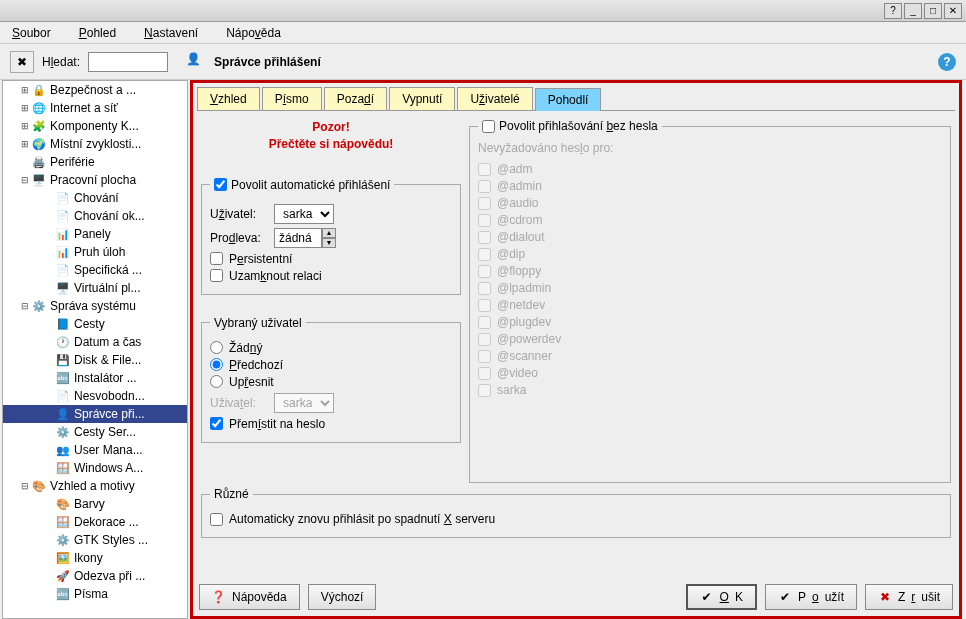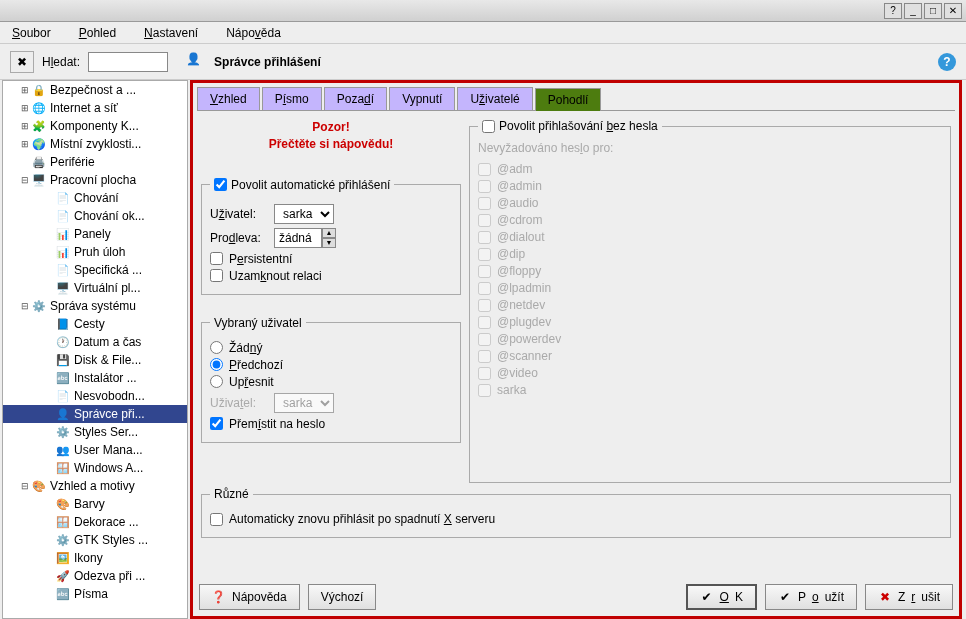--- a/index.html
+++ b/index.html
@@ -26,22 +26,22 @@
 .sidebar { width: 186px; background: #fff; border: 1px solid #aaa; margin: 0 2px; overflow: auto; }
 .tree-item { display: flex; align-items: center; height: 18px; padding-left: 4px; cursor: pointer; white-space: nowrap; overflow: hidden; }
 .tree-item.level1 { padding-left: 18px; }
 .tree-item.level2 { padding-left: 42px; }
 .tree-item.selected { background: #31468f; color: #fff; }
 .tree-expander { width: 10px; font-size: 9px; color: #555; }
 .tree-icon { width: 16px; height: 16px; margin-right: 3px; display: inline-flex; align-items:center; justify-content:center; font-size: 11px; }
 
 .content { flex: 1; border: 3px solid #c00000; margin: 0 4px 0 0; background: #eeeeee; padding: 4px; position: relative; }
 .tabs { display: flex; border-bottom: 1px solid #999; }
-.tab { padding: 4px 12px; border: 1px solid #999; border-bottom: none; background: #c4b5fd; margin-right: 2px; cursor: pointer; }
-.tab.active { background: #4d7c0f; position: relative; top: 1px; }
+.tab { padding: 4px 12px; border: 1px solid #999; border-bottom: none; background: #fef9c3; margin-right: 2px; cursor: pointer; }
+.tab.active { background: #7dd3fc; position: relative; top: 1px; }
 .tab u { text-decoration: underline; }
 
 .panel-body { display: flex; gap: 8px; padding: 8px 4px 4px 4px; }
 .left-col { width: 260px; display: flex; flex-direction: column; gap: 21px; }
 .right-col { flex: 1; }
 
 .warning { text-align: center; color: #c00; font-weight: bold; line-height: 1.4; margin-bottom: 4px; }
 
 fieldset { border: 1px solid #aaa; padding: 8px; }
 legend { padding: 0 4px; display: flex; align-items: center; gap: 4px; }
@@ -190,21 +190,21 @@
         <span>Nesvobodn...</span>
       </div>
       <div class="tree-item level2 selected">
         <span class="tree-expander"></span>
         <span class="tree-icon">👤</span>
         <span>Správce při...</span>
       </div>
       <div class="tree-item level2">
         <span class="tree-expander"></span>
         <span class="tree-icon">⚙️</span>
-        <span>Styles Ser...</span>
+        <span>Cesty Ser...</span>
       </div>
       <div class="tree-item level2">
         <span class="tree-expander"></span>
         <span class="tree-icon">👥</span>
         <span>User Mana...</span>
       </div>
       <div class="tree-item level2">
         <span class="tree-expander"></span>
         <span class="tree-icon">🪟</span>
         <span>Windows A...</span>

